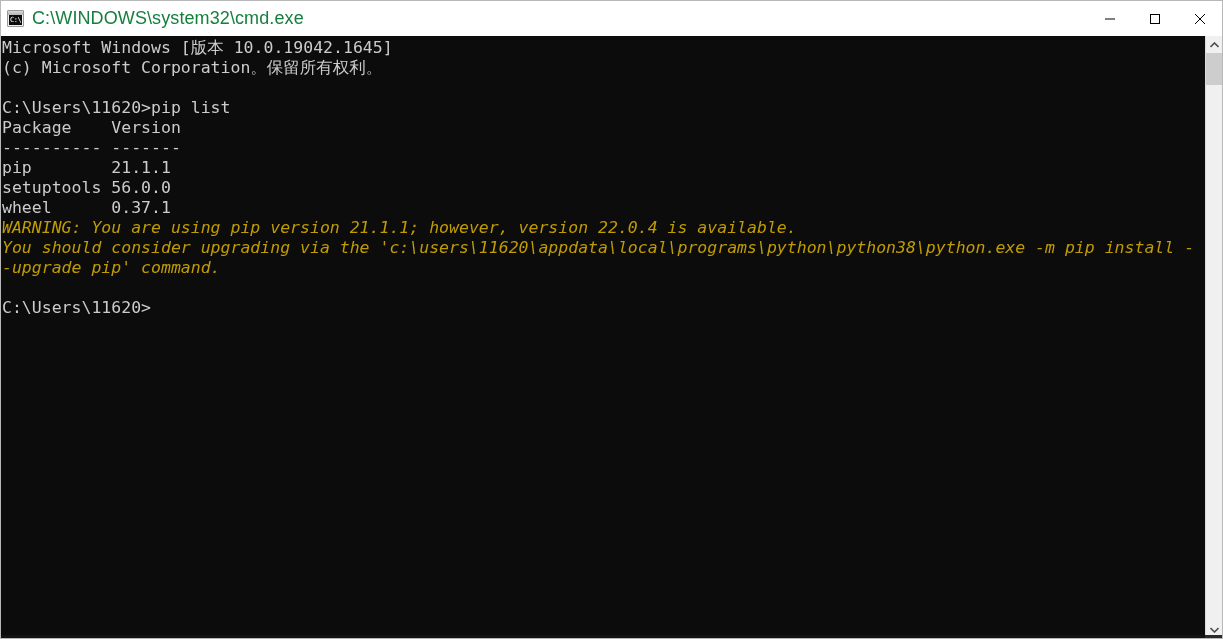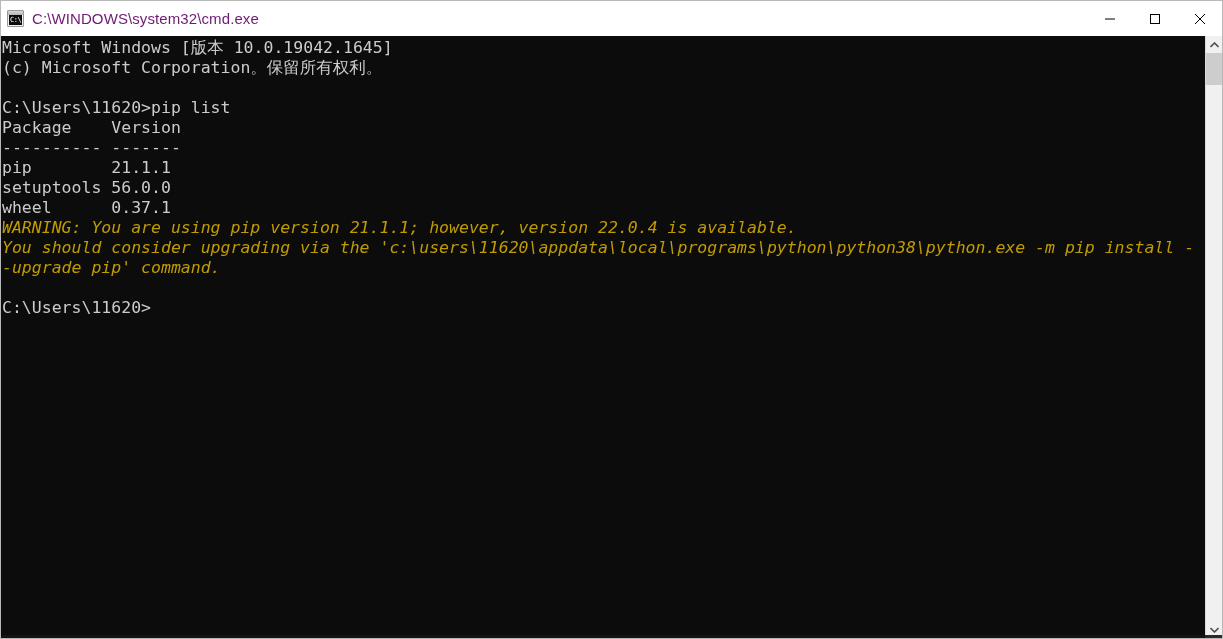--- a/index.html
+++ b/index.html
@@ -70,22 +70,22 @@
     position: absolute;
     left: 0;
     top: 0;
     right: 0;
     height: 4px;
     background: linear-gradient(to bottom, #d8d8d8, #b4b4b4);
   }
 
   #title-text {
     font-family: "Liberation Sans", sans-serif;
-    font-size: 15px;
-    color: #701a75;
+    font-size: 18px;
+    color: #15803d;
     white-space: nowrap;
     letter-spacing: 0.1px;
   }
 
   #window-controls {
     position: absolute;
     right: 0;
     top: 0;
     height: 35px;
     display: flex;

